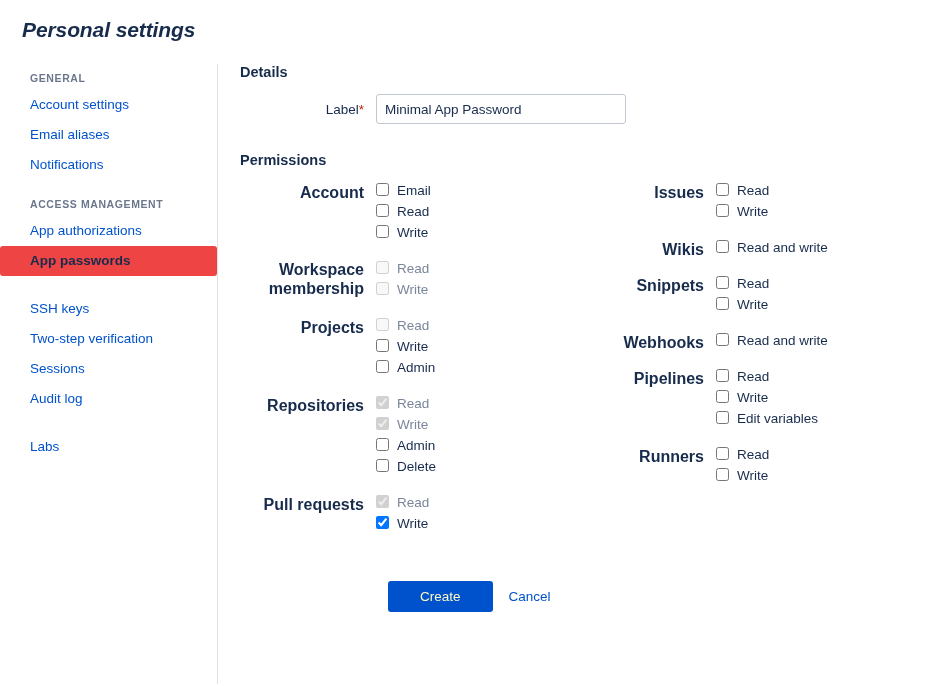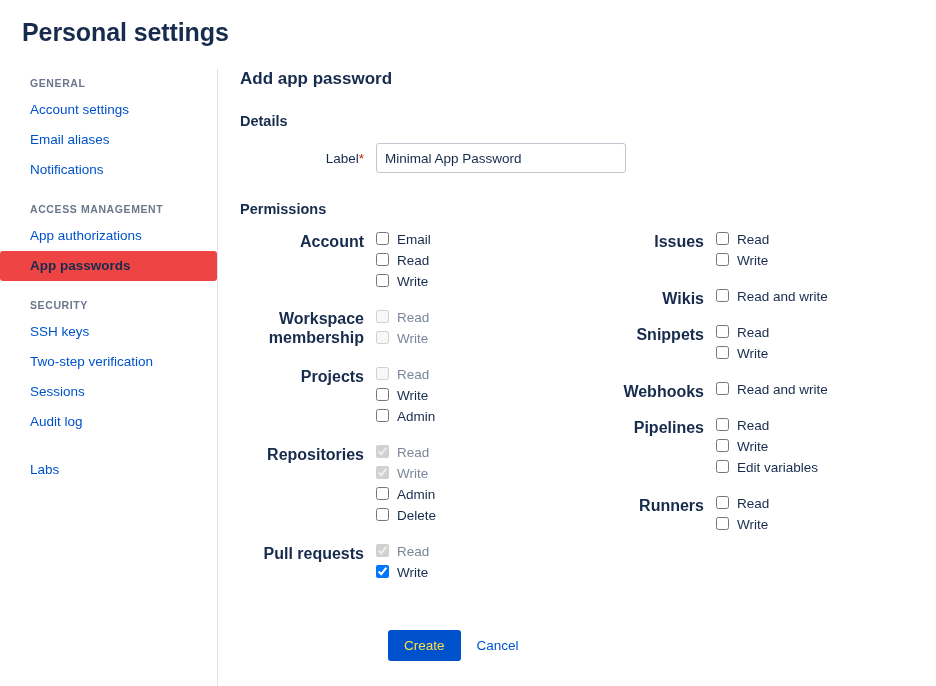--- a/index.html
+++ b/index.html
@@ -5,25 +5,26 @@
   * { box-sizing: border-box; }
   html, body {
     margin: 0; padding: 0;
     width: 936px; height: 686px;
     background: #ffffff;
     font-family: "Liberation Sans", sans-serif;
     color: #172b4d;
     overflow: hidden;
   }
   .page-title {
-    font-size: 25px;
+    font-size: 21px;
     font-weight: bold;
     color: #172b4d;
     padding: 18px 0 0 22px;
     letter-spacing: -0.1px;
+    font-style: italic;
   }
   .layout {
     display: flex;
     align-items: flex-start;
     margin-top: 22px;
   }
   
   .sidebar {
     width: 218px;
     flex: 0 0 218px;
@@ -138,25 +139,25 @@
   .opt.disabled input[type="checkbox"] { cursor: default; }
   
   .actions {
     display: flex;
     align-items: center;
     margin: 30px 0 0 136px;
     padding-left: 12px;
   }
   .btn-primary {
     background: #0052cc;
-    color: #fde047;
+    color: #fef9c3;
     border: none;
     border-radius: 3px;
     font-size: 13.5px;
-    padding: 8px 16px;
+    padding: 8px 32px;
     cursor: pointer;
     font-family: "Liberation Sans", sans-serif;
   }
   .btn-link {
     color: #0052cc;
     font-size: 13.5px;
     margin-left: 16px;
     text-decoration: none;
     cursor: pointer;
   }
@@ -177,36 +178,34 @@
       <a class="side-item">Notifications</a>
     </div>
 
     <div class="side-group">
       <div class="side-group-label">ACCESS MANAGEMENT</div>
       <a class="side-item">App authorizations</a>
       <a class="side-item active">App passwords</a>
     </div>
 
     <div class="side-group">
-      <div class="side-group-label">SECURITY</div>
       <a class="side-item">SSH keys</a>
       <a class="side-item">Two-step verification</a>
       <a class="side-item">Sessions</a>
       <a class="side-item">Audit log</a>
     </div>
 
     <div class="side-group">
       <a class="side-item">Labs</a>
     </div>
 
   </div>
 
   <div class="main">
 
-    <h2 class="section-title">Add app password</h2>
 
     <h3 class="sub-title">Details</h3>
 
     <div class="field-row">
       <div class="field-label"><span>Label</span><span class="req">*</span></div>
       <input class="text-input" type="text" value="Minimal App Password" style="">
     </div>
 
     <h3 class="sub-title">Permissions</h3>
 

